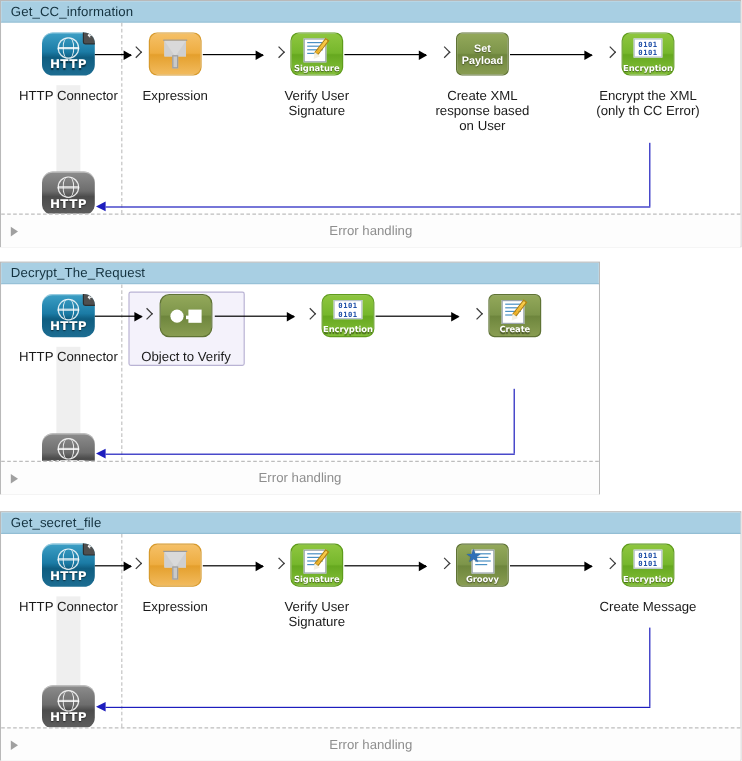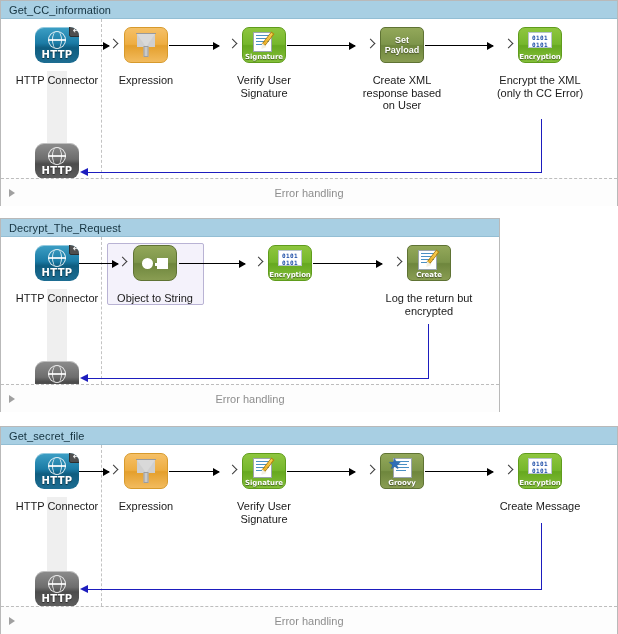--- a/index.html
+++ b/index.html
@@ -420,21 +420,21 @@
 
       <div class="selected-halo" style="left:106px;top:6px;width:97px;height:62px;"></div>
       <div class="node" style="left:108px;top:8px;">
         <div class="icon-wrap">
           <div class="tile green-olive olive-round">
             <div class="o2s-circle"></div>
             <div class="o2s-arrow"></div>
             <div class="o2s-square"></div>
           </div>
         </div>
-        <div class="caption">Object to String</div>
+        <div class="caption">Object to Verify</div>
       </div>
 
       <div class="node" style="left:243px;top:8px;">
         <div class="icon-wrap">
           <div class="tile green-bright">
             <div class="binary">
               <div>0101</div>
               <div>0101</div>
             </div>
             <div class="tile-banner">Encryption</div>
@@ -448,22 +448,20 @@
             <div class="doc">
                 <i></i>
                 <i></i>
                 <i></i>
                 <i></i>
               </div>
             <div class="pencil"></div>
             <div class="tile-banner">Create</div>
           </div>
         </div>
-        <div class="caption">Log the return but
-encrypted</div>
       </div>
 
       <div class="arrow" style="left:78px;top:26px;width:39px;"></div>
       <div class="chev" style="left:118px;top:21px;"></div>
       <div class="arrow" style="left:178px;top:26px;width:66px;"></div>
       <div class="chev" style="left:254px;top:21px;"></div>
       <div class="arrow" style="left:312px;top:26px;width:69px;"></div>
       <div class="chev" style="left:393px;top:21px;"></div>
 
       <div class="ret-v" style="left:427px;top:87px;height:54px;"></div>

